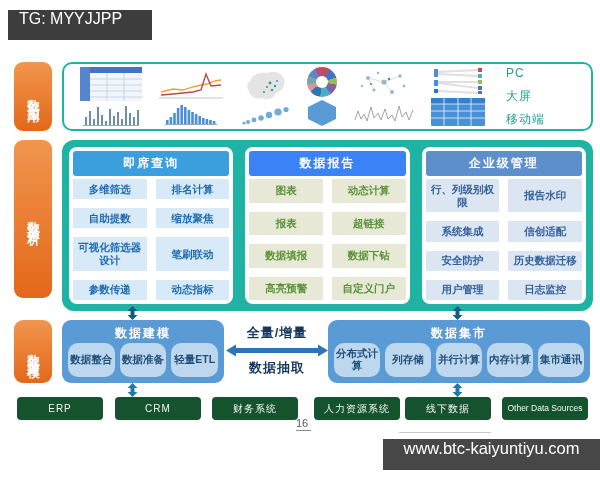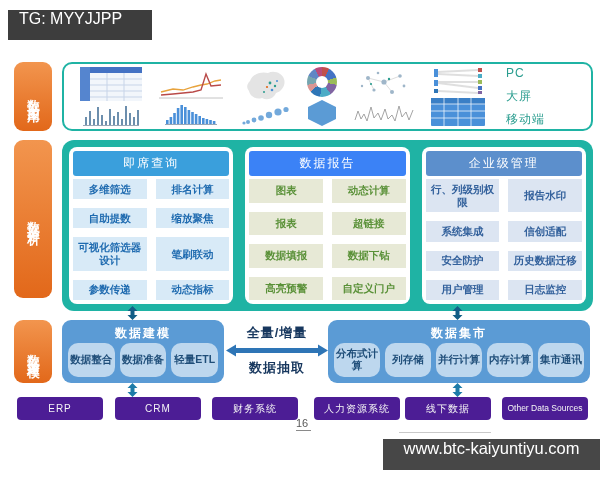--- a/index.html
+++ b/index.html
@@ -32,21 +32,21 @@
       #4bacc6 40% 52%,#2e75b6 52% 64%,#d99694 64% 72%,#76a5af 72% 82%,#5f86c5 82% 92%,#b84c7d 92% 100%);}
   .donut-hole{position:absolute;left:9px;top:9px;width:12px;height:12px;border-radius:50%;background:#fff;}
   #device-list{margin-left:auto;margin-right:36px;color:#2a9d8f;font-size:12px;line-height:23px;
     letter-spacing:1px;white-space:nowrap;}
 
   
   #analysis-band{position:absolute;left:62px;top:140px;width:531px;height:171px;box-sizing:border-box;
     background:#1fb3a4;border-radius:12px;display:flex;gap:12px;padding:7px;}
   .panel{flex:1;background:#fff;border-radius:8px;padding:4px;box-sizing:border-box;
     display:flex;flex-direction:column;gap:3px;min-width:0;}
-  .panel-header{height:25px;flex:0 0 25px;border-radius:3px;color:#fff;font-weight:normal;font-size:12px;
+  .panel-header{height:25px;flex:0 0 25px;border-radius:3px;color:#fff;font-weight:bold;font-size:12px;
     display:flex;align-items:center;justify-content:center;letter-spacing:2px;}
   .panel-grid{flex:1;display:grid;grid-template-columns:1fr 1fr;gap:9px;}
   .panel-item{display:flex;align-items:center;justify-content:center;text-align:center;
     font-size:10.5px;font-weight:bold;line-height:1.25;padding:0 2px;}
   .p1 .panel-header{background:#3a9fdc;}
   .p1 .panel-item{background:#d8eaf7;color:#1f6bb0;}
   .p2 .panel-header{background:#3b82f6;}
   .p2 .panel-item{background:#e7e9d6;color:#5a9138;}
   .p3 .panel-header{background:#5c8fcc;}
   .p3 .panel-item{background:#dce5f2;color:#33619c;}
@@ -63,21 +63,21 @@
     display:flex;align-items:center;justify-content:center;text-align:center;line-height:1.1;padding:0 1px;}
 
   .transfer-label{position:absolute;left:226px;width:102px;text-align:center;
     color:#17375e;font-weight:bold;font-size:13px;letter-spacing:1px;}
   #transfer-top{top:324px;}
   #transfer-bottom{top:359px;}
   #h-arrow{position:absolute;left:226px;top:344px;}
   .v-arrow{position:absolute;}
 
   
-  .source-box{position:absolute;top:397px;width:86px;height:23px;background:#4c1d95;border-radius:4px;
+  .source-box{position:absolute;top:397px;width:86px;height:23px;background:#14532d;border-radius:4px;
     color:#f5f5f5;font-size:10px;display:flex;align-items:center;justify-content:center;
     text-align:center;line-height:1.15;letter-spacing:1px;}
   #src-0{left:17px;}#src-1{left:115px;}#src-2{left:212px;}
   #src-3{left:314px;}#src-4{left:405px;}#src-5{left:502px;font-size:8.5px;letter-spacing:0;}
 
   #page-number{position:absolute;left:296px;top:417px;font-size:11px;color:#595959;
     border-bottom:1px solid #8a8a8a;padding:0 3px 1px 0;}
   #thin-rule{position:absolute;left:399px;top:432px;width:92px;height:1px;background:#c9c9c9;}
 </style>
 </head>

